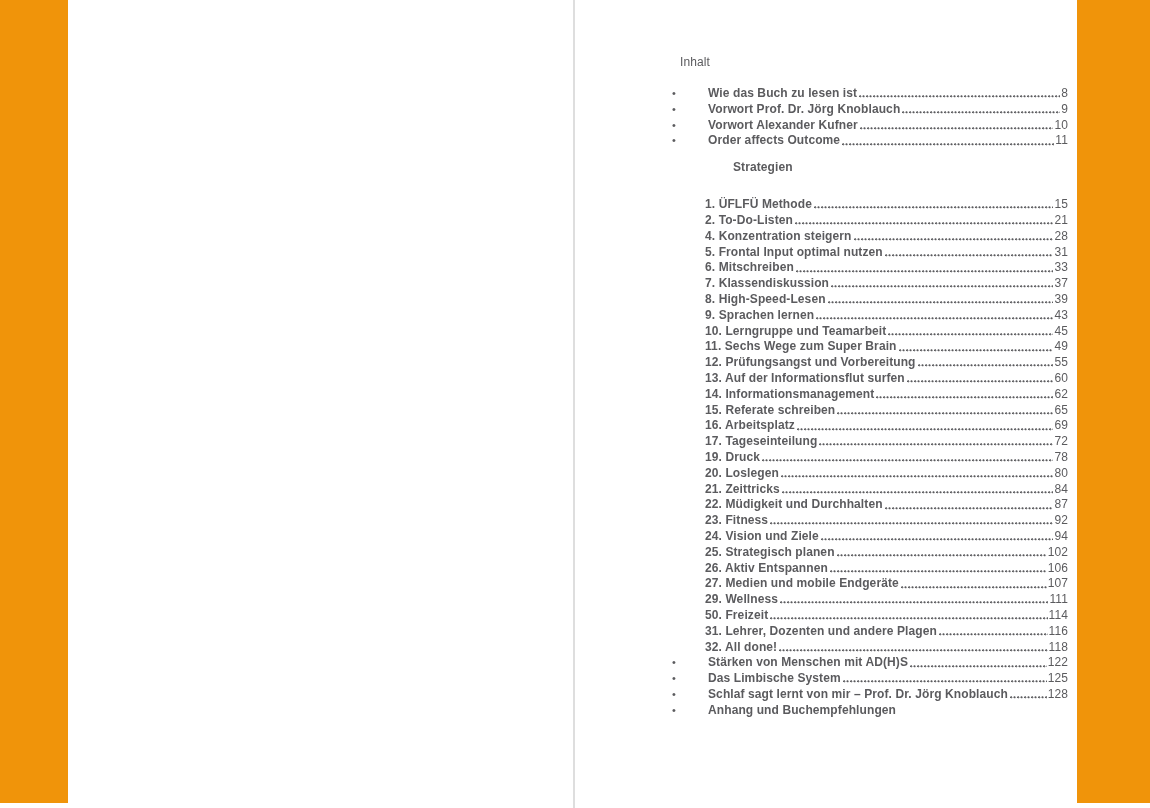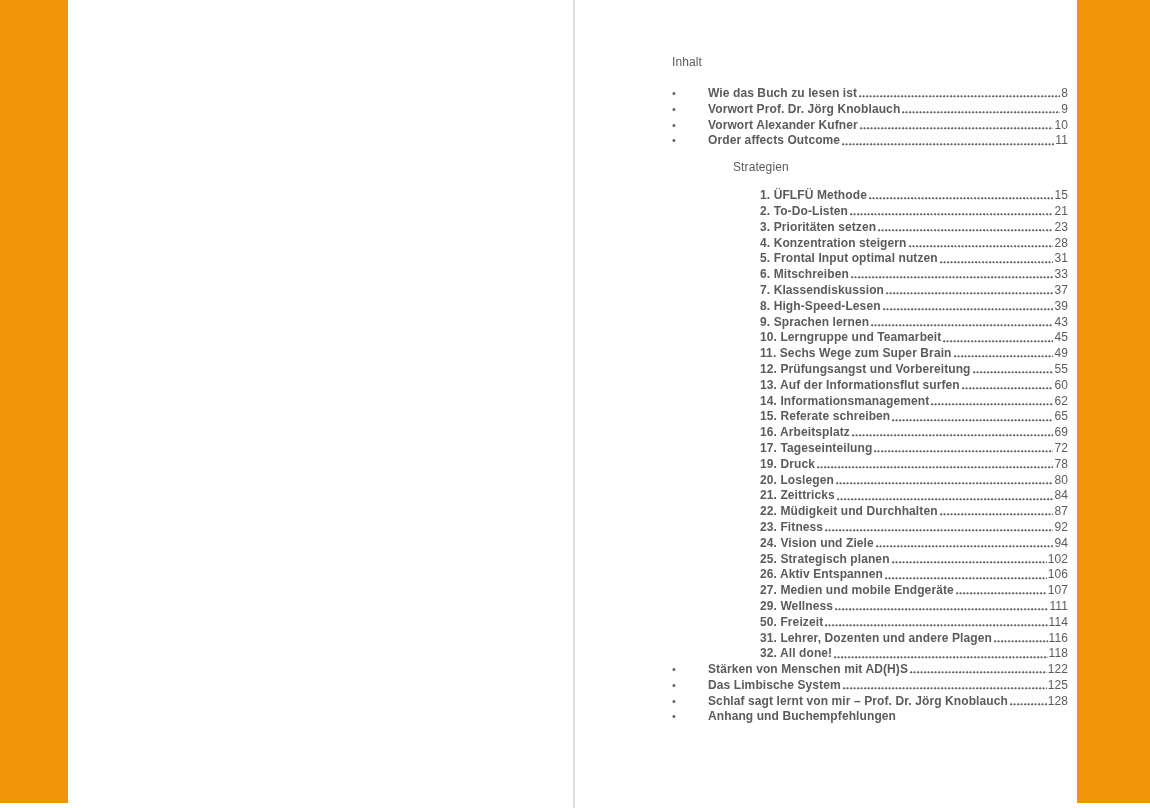--- a/index.html
+++ b/index.html
@@ -39,21 +39,21 @@
     position: absolute;
     left: 97px;   
     top: 55px;
     width: 396px;
     color: #5B5B5E;
     font-size: 12px;
     letter-spacing: 0.1px;
   }
   .toc-heading {
     line-height: 15px;
-    margin: 0 0 16px 0;
+    margin: 0 0 16px 8px;
   }
   .toc-row {
     display: flex;
     align-items: baseline;
     line-height: 15.8px;
     white-space: nowrap;
   }
   .bullet-cell {
     flex: none;
     width: 36px;
@@ -66,23 +66,24 @@
     height: 3px;
     align-self: flex-end;
     margin: 0 1px 3.5px 2px;
     background-image: radial-gradient(circle at 1.1px 1.4px, #5B5B5E 0.9px, rgba(0,0,0,0) 1.25px);
     background-size: 3.5px 3px;
     background-repeat: repeat-x;
   }
   .toc-page { flex: none; }
   .section-heading {
     line-height: 16px;
-    margin: 10px 0 13px 61px;
-  }
-  .toc-list.strategies { margin-left: 88px; }
+    margin: 10px 0 22px 61px;
+    font-weight: bold;
+  }
+  .toc-list.strategies { margin-left: 33px; }
 </style>
 </head>
 <body>
 
 <div class="spread">
   <div class="cover-bar left"></div>
   <div class="page left-page"></div>
   <div class="page-divider"></div>
 
   <div class="page right-page">
@@ -123,25 +124,20 @@
     <span class="toc-label">1. ÜFLFÜ Methode</span>
     <span class="leader"></span>
     <span class="toc-page">15</span>
   </div>
           <div class="toc-row">
     <span class="toc-label">2. To-Do-Listen</span>
     <span class="leader"></span>
     <span class="toc-page">21</span>
   </div>
           <div class="toc-row">
-    <span class="toc-label">3. Prioritäten setzen</span>
-    <span class="leader"></span>
-    <span class="toc-page">23</span>
-  </div>
-          <div class="toc-row">
     <span class="toc-label">4. Konzentration steigern</span>
     <span class="leader"></span>
     <span class="toc-page">28</span>
   </div>
           <div class="toc-row">
     <span class="toc-label">5. Frontal Input optimal nutzen</span>
     <span class="leader"></span>
     <span class="toc-page">31</span>
   </div>
           <div class="toc-row">

